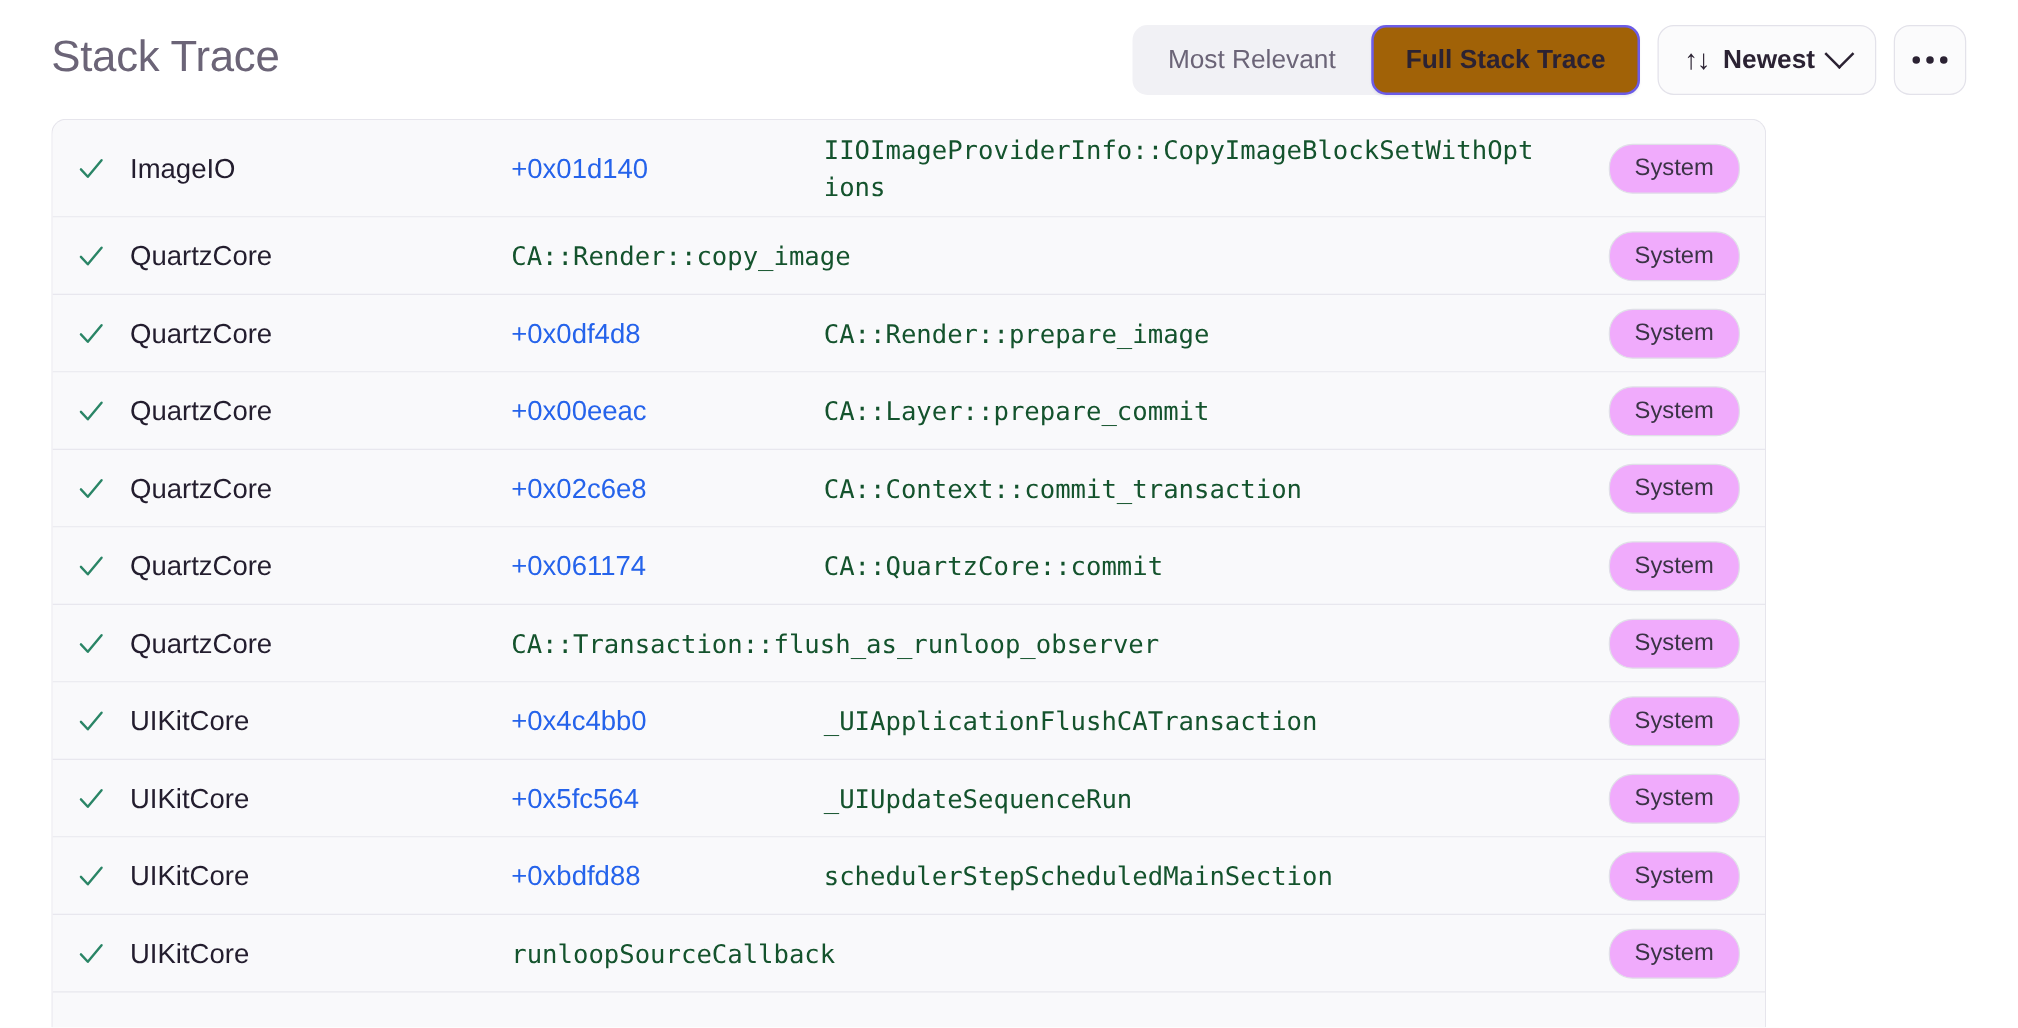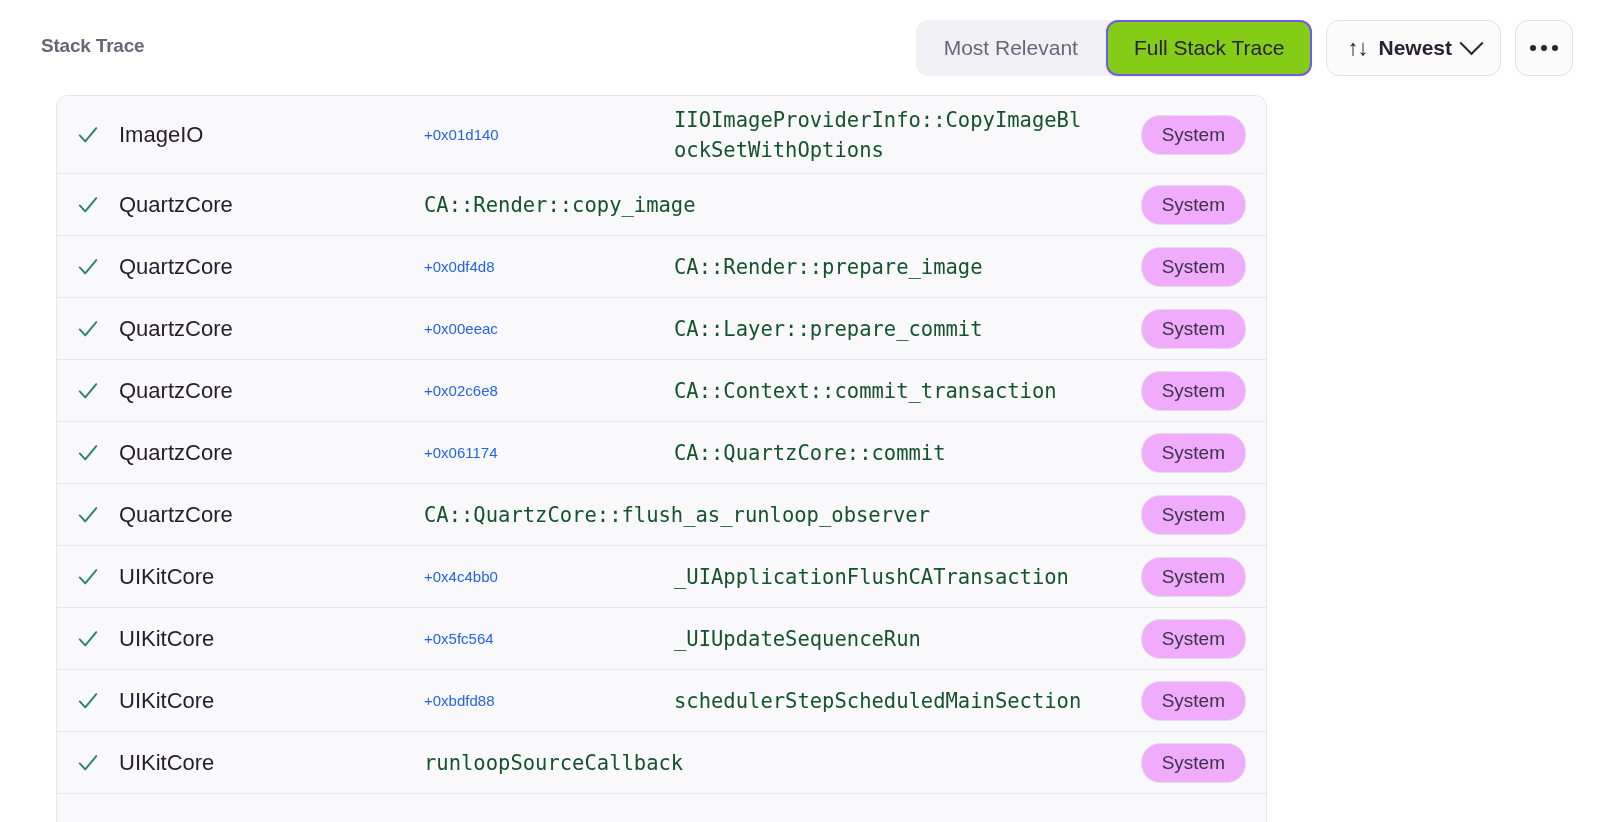--- a/index.html
+++ b/index.html
@@ -31,22 +31,22 @@
     width: 1614px;
     height: 95px;
     display: flex;
     align-items: center;
     justify-content: space-between;
     padding: 0 41px 0 41px;
     box-sizing: border-box;
   }
 
   .panel-title {
-    font-size: 19px;
-    font-weight: bold;
+    font-size: 35px;
+    font-weight: normal;
     color: #6b6477;
     letter-spacing: -0.2px;
     line-height: 1;
     padding-bottom: 4px;
   }
 
   .toolbar {
     display: flex;
     align-items: center;
     gap: 14px;
@@ -71,23 +71,23 @@
     border-radius: 12px;
     box-sizing: border-box;
     color: #6b6477;
     background: transparent;
     border: 2px solid transparent;
     white-space: nowrap;
     cursor: pointer;
     font-family: "Liberation Sans", sans-serif;
   }
   .seg-btn.selected {
-    background: #84cc16;
+    background: #a16207;
     color: #2b2233;
-    font-weight: normal;
+    font-weight: bold;
     border: 2px solid #6c5ce7;
     box-shadow: 0 1px 2px rgba(20,10,50,0.06);
   }
 
   
   .pill-btn {
     height: 56px;
     display: flex;
     align-items: center;
     gap: 11px;
@@ -139,29 +139,28 @@
     border-radius: 50%;
     background: #2b2233;
     display: block;
   }
 
   
   .trace-panel {
     position: absolute;
     left: 41px;
     top: 95px;
-    width: 1211px;
+    width: 1372px;
     height: 727px;
     background: #f9f9fb;
     border: 1px solid #e6e5ec;
     border-bottom: none;
     border-radius: 12px 12px 0 0;
     box-sizing: border-box;
     overflow: hidden;
-    margin-left: 15px;
   }
 
   .frame-row {
     display: flex;
     align-items: center;
     min-height: 62px;
     box-sizing: border-box;
     border-bottom: 1px solid #e8e7ee;
     padding: 0 20px 0 0;
     background: #f9f9fb;
@@ -189,21 +188,21 @@
     font-size: 22px;
     color: #231d2e;
     white-space: nowrap;
     overflow: hidden;
     text-overflow: ellipsis;
   }
 
   .col-offset {
     width: 250px;
     flex: 0 0 250px;
-    font-size: 15px;
+    font-size: 22px;
     color: #2563eb;
     font-family: "Liberation Sans", sans-serif;
     white-space: nowrap;
   }
 
   .col-symbol {
     flex: 1 1 auto;
     font-family: "DejaVu Sans Mono", monospace;
     font-size: 20.5px;
     color: #14532d;
@@ -350,21 +349,21 @@
       </div>
     </div>
 
     <div class="frame-row">
       <div class="col-check">
         <svg class="check" viewBox="0 0 24 24">
           <path d="M3 12.5 L9 19 L21 4.5" fill="none" stroke="#2a8566" stroke-width="2.1" stroke-linecap="round" stroke-linejoin="round"></path>
         </svg>
       </div>
       <div class="col-image">QuartzCore</div>
-      <div class="col-symbol">CA::QuartzCore::flush_as_runloop_observer</div>
+      <div class="col-symbol">CA::Transaction::flush_as_runloop_observer</div>
       <div class="col-badge">
         <span class="badge">System</span>
       </div>
     </div>
 
     <div class="frame-row">
       <div class="col-check">
         <svg class="check" viewBox="0 0 24 24">
           <path d="M3 12.5 L9 19 L21 4.5" fill="none" stroke="#2a8566" stroke-width="2.1" stroke-linecap="round" stroke-linejoin="round"></path>
         </svg>

